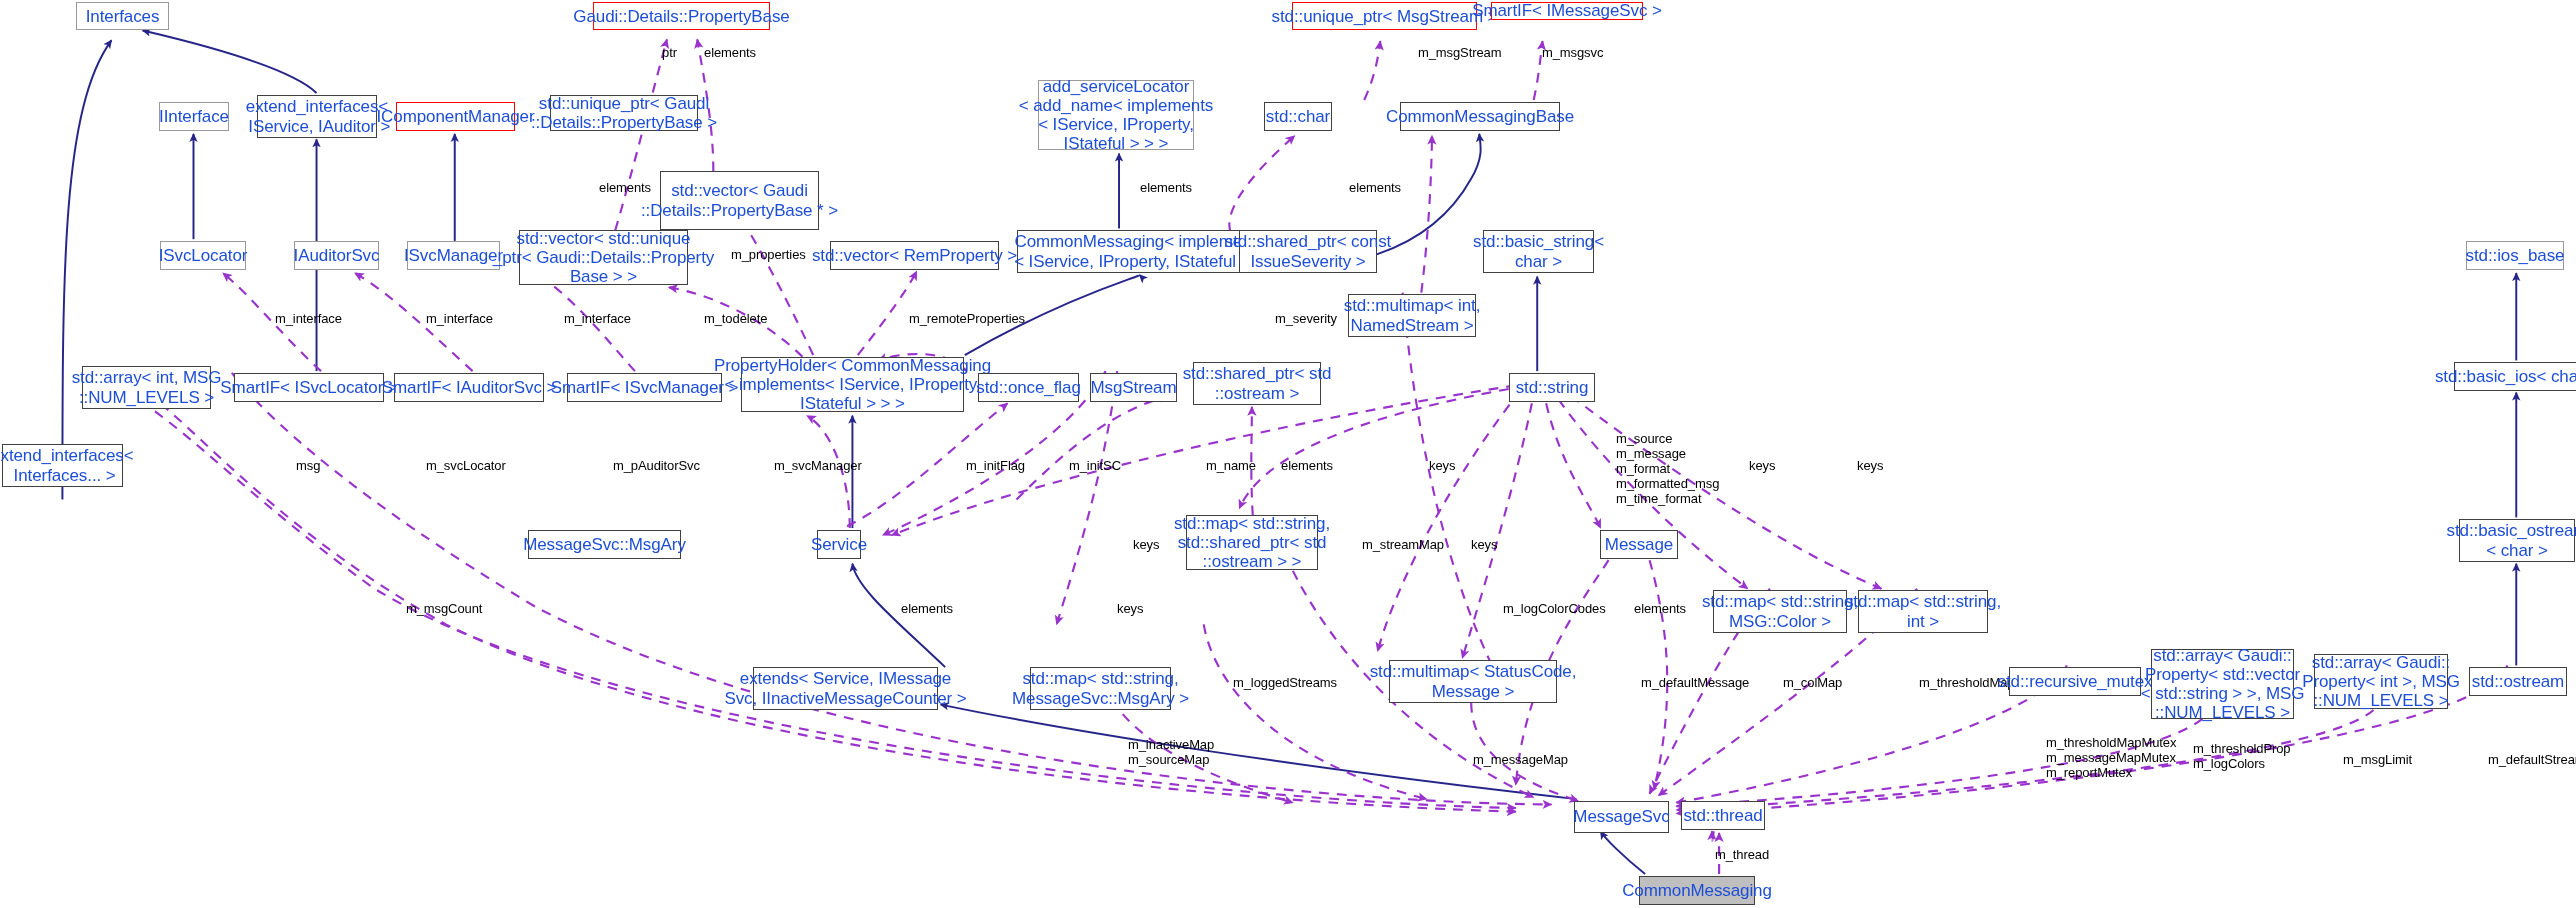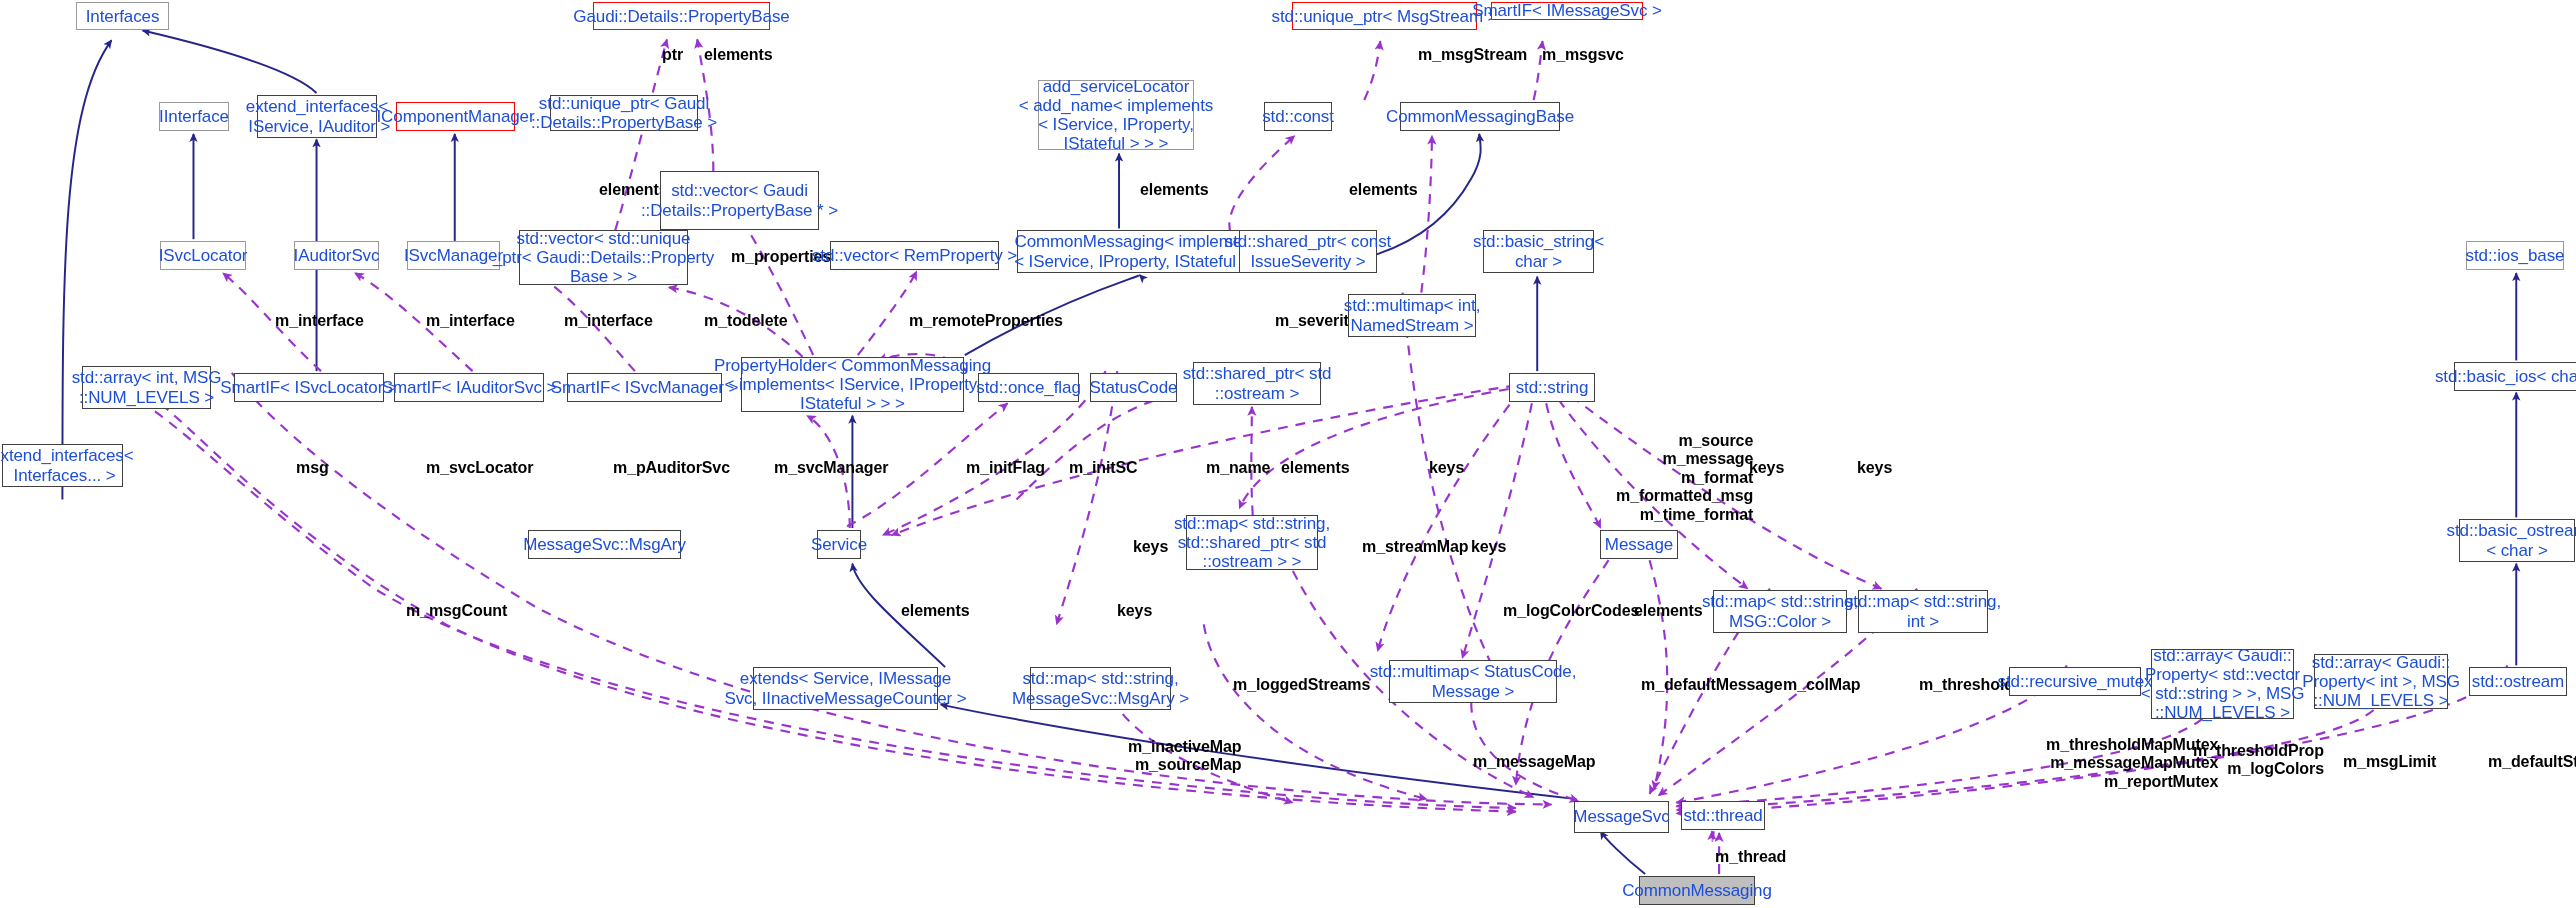--- a/index.html
+++ b/index.html
@@ -53,27 +53,26 @@
     border: 1.8px solid #ff0000;
   }
   
   .node.focus {
     background: #bfbfbf;
     border: 1.8px solid #404040;
   }
   .elabel {
     position: absolute;
     color: #000000;
-    font-size: 16px;
+    font-size: 13px;
     line-height: 1.15;
     white-space: pre;
-    text-align: right;
+    text-align: left;
     z-index: 4;
     letter-spacing: -0.1px;
-    font-weight: bold;
   }
 </style>
 </head>
 <body>
 
 <div id="diagram">
 
   <svg id="edge-layer" viewBox="0 0 2889 1019" width="2576" height="909" xmlns="http://www.w3.org/2000/svg">
     <defs>
       <marker id="ah-blue" markerWidth="11" markerHeight="11" refX="9" refY="5.5" orient="auto" markerUnits="userSpaceOnUse">
@@ -160,21 +159,21 @@
       <div class="node plain" style="left: 159px; top: 102px; width: 70px; height: 28.5px;">IInterface</div>
       <div class="node solid" style="left: 257px; top: 95px; width: 120px; height: 43px;">extend_interfaces&lt;
  IService, IAuditor &gt;</div>
       <div class="node red" style="left: 396px; top: 102px; width: 119px; height: 28.5px;">IComponentManager</div>
       <div class="node solid" style="left: 550px; top: 95px; width: 148px; height: 36px;">std::unique_ptr&lt; Gaudi
 ::Details::PropertyBase &gt;</div>
       <div class="node plain" style="left: 1038px; top: 80px; width: 156px; height: 70px;">add_serviceLocator
 &lt; add_name&lt; implements
 &lt; IService, IProperty,
 IStateful &gt; &gt; &gt;</div>
-      <div class="node solid" style="left: 1264px; top: 102px; width: 68px; height: 28.5px;">std::const</div>
+      <div class="node solid" style="left: 1264px; top: 102px; width: 68px; height: 28.5px;">std::char</div>
       <div class="node solid" style="left: 1400px; top: 102px; width: 160px; height: 28.5px;">CommonMessagingBase</div>
       <div class="node solid" style="left: 660px; top: 171px; width: 159px; height: 59px; text-align: center;">std::vector&lt; Gaudi
 ::Details::PropertyBase * &gt;</div>
       <div class="node plain" style="left: 160px; top: 241px; width: 86px; height: 28.5px;">ISvcLocator</div>
       <div class="node plain" style="left: 294px; top: 241px; width: 85px; height: 28.5px;">IAuditorSvc</div>
       <div class="node plain" style="left: 407px; top: 241px; width: 93px; height: 28.5px;">ISvcManager</div>
       <div class="node solid" style="left: 519px; top: 230px; width: 169px; height: 55px;">std::vector&lt; std::unique
 _ptr&lt; Gaudi::Details::Property
 Base &gt; &gt;</div>
       <div class="node solid" style="left: 830px; top: 241px; width: 169px; height: 28.5px;">std::vector&lt; RemProperty &gt;</div>
@@ -189,21 +188,21 @@
 NamedStream &gt;</div>
       <div class="node solid" style="left: 82px; top: 366px; width: 129px; height: 43px;">std::array&lt; int, MSG
 ::NUM_LEVELS &gt;</div>
       <div class="node solid" style="left: 234px; top: 373px; width: 150px; height: 28.5px;">SmartIF&lt; ISvcLocator &gt;</div>
       <div class="node solid" style="left: 394px; top: 373px; width: 150px; height: 28.5px;">SmartIF&lt; IAuditorSvc &gt;</div>
       <div class="node solid" style="left: 567px; top: 373px; width: 155px; height: 28.5px;">SmartIF&lt; ISvcManager &gt;</div>
       <div class="node solid" style="left: 741px; top: 357px; width: 223px; height: 55px;">PropertyHolder&lt; CommonMessaging
 &lt; implements&lt; IService, IProperty,
 IStateful &gt; &gt; &gt;</div>
       <div class="node solid" style="left: 978px; top: 373px; width: 101px; height: 28.5px;">std::once_flag</div>
-      <div class="node solid" style="left: 1090px; top: 373px; width: 87px; height: 28.5px;">StatusCode</div>
+      <div class="node solid" style="left: 1090px; top: 373px; width: 87px; height: 28.5px;">MsgStream</div>
       <div class="node solid" style="left: 1193px; top: 362px; width: 128px; height: 43px;">std::shared_ptr&lt; std
 ::ostream &gt;</div>
       <div class="node solid" style="left: 1509px; top: 373px; width: 86px; height: 28.5px;">std::string</div>
       <div class="node solid" style="left: 2454px; top: 362px; width: 125px; height: 28.5px;">std::basic_ios&lt; char &gt;</div>
       <div class="node solid" style="left: 1.8px; top: 444px; width: 121px; height: 43px;">extend_interfaces&lt;
  Interfaces... &gt;</div>
       <div class="node solid" style="left: 528px; top: 530px; width: 153px; height: 28.5px;">MessageSvc::MsgAry</div>
       <div class="node solid" style="left: 817px; top: 530px; width: 44px; height: 28.5px;">Service</div>
       <div class="node solid" style="left: 1186px; top: 515px; width: 132px; height: 55px;">std::map&lt; std::string,
 std::shared_ptr&lt; std

